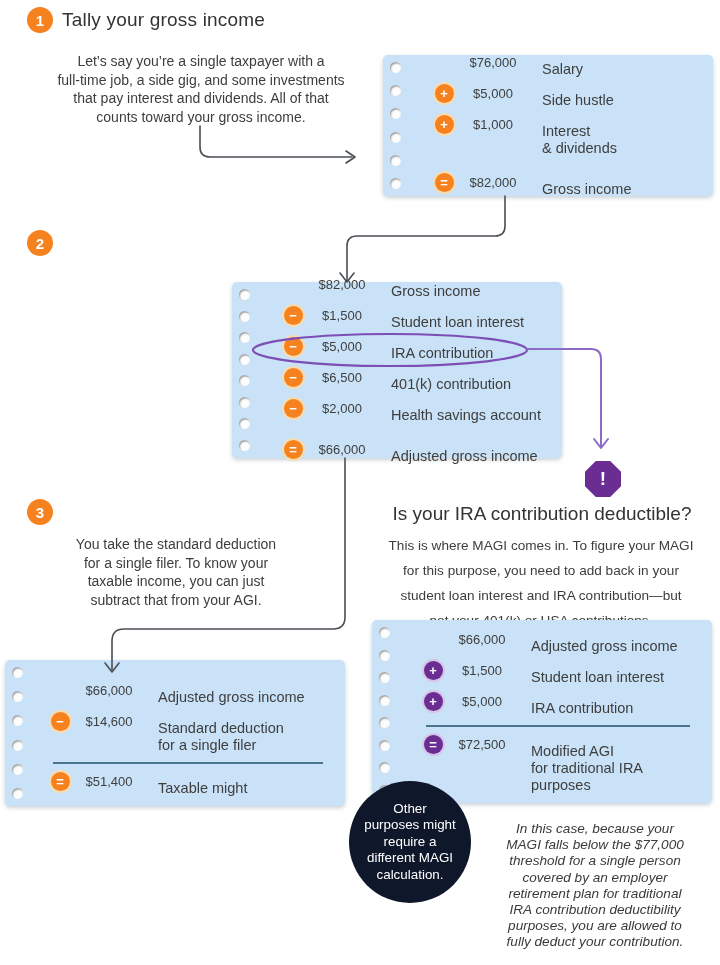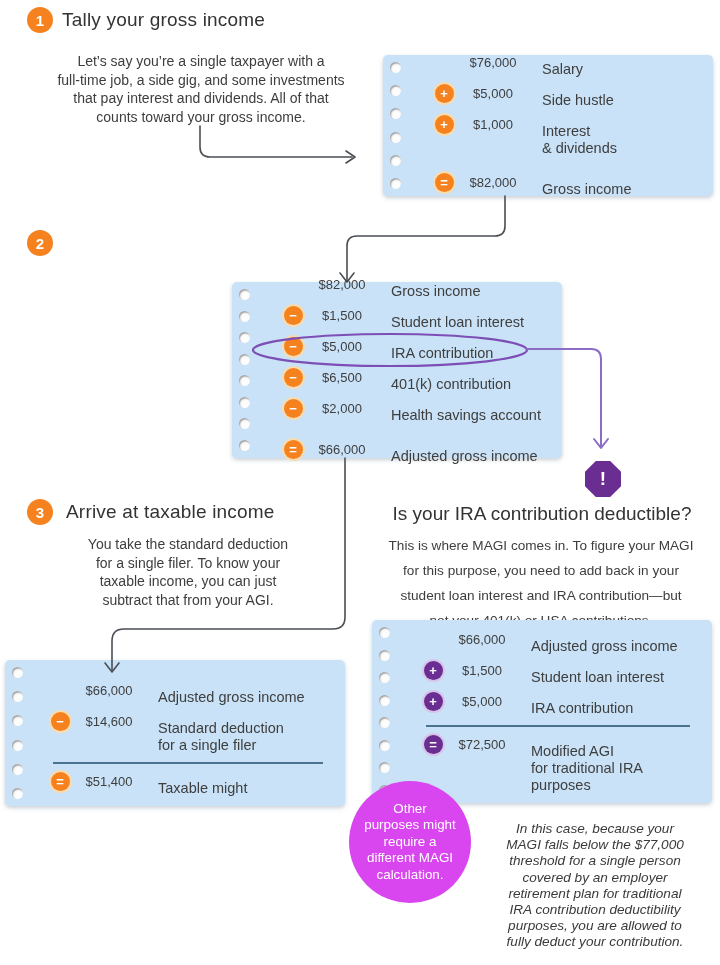--- a/index.html
+++ b/index.html
@@ -47,43 +47,42 @@
   .octagon { position:absolute; left:585px; top:461px; width:36px; height:36px;
     background:#6A2D91; z-index:2; display:flex; align-items:center; justify-content:center;
     color:#fff; font-weight:bold; font-size:19px;
     clip-path:polygon(30% 0, 70% 0, 100% 30%, 100% 70%, 70% 100%, 30% 100%, 0 70%, 0 30%); }
 
   .magi-title { position:absolute; left:370px; top:503px; width:344px; text-align:center;
     font-size:19px; color:#333; }
   .magi-body { left:366px; top:533px; width:350px; font-size:13.6px; line-height:25px; }
 
   .bubble { position:absolute; left:349px; top:781px; width:122px; height:122px;
-    border-radius:50%; background:#d946ef; z-index:4; display:flex; align-items:center;
+    border-radius:50%; background:#0f172a; z-index:4; display:flex; align-items:center;
     justify-content:center; text-align:center; color:#fff; font-size:13.4px; line-height:16.4px;
     white-space:pre-line; }
 
   .conclusion { left:472px; top:821px; width:246px; font-size:13.6px; line-height:16.2px; color:#3a3a3a;font-style:italic; }
 </style>
 </head>
 <body>
 
 <div id="stage">
 
   <div class="step-badge" style="left:27px; top:7px;">1</div>
   <div class="step-title" style="left:62px; top:9px;">Tally your gross income</div>
   <div class="para" style="left:36px; top:52px; width:330px;">Let’s say you’re a single taxpayer with a
 full-time job, a side gig, and some investments
 that pay interest and dividends. All of that
 counts toward your gross income.</div>
 
   <div class="step-badge" style="left:27px; top:230px;">2</div>
 
   <div class="step-badge" style="left:27px; top:499px;">3</div>
-  <div class="step-title" style="left:66px; top:501px;">Arrive at taxable income</div>
-  <div class="para" style="left:34px; top:535px; width:308px;">You take the standard deduction
+  <div class="para" style="left:22px; top:535px; width:308px;">You take the standard deduction
 for a single filer. To know your
 taxable income, you can just
 subtract that from your AGI.</div>
 
   <div class="notepad" id="notepad-gross">
     <div class="np-holes">
         <div class="hole"></div>
         <div class="hole"></div>
         <div class="hole"></div>
         <div class="hole"></div>

